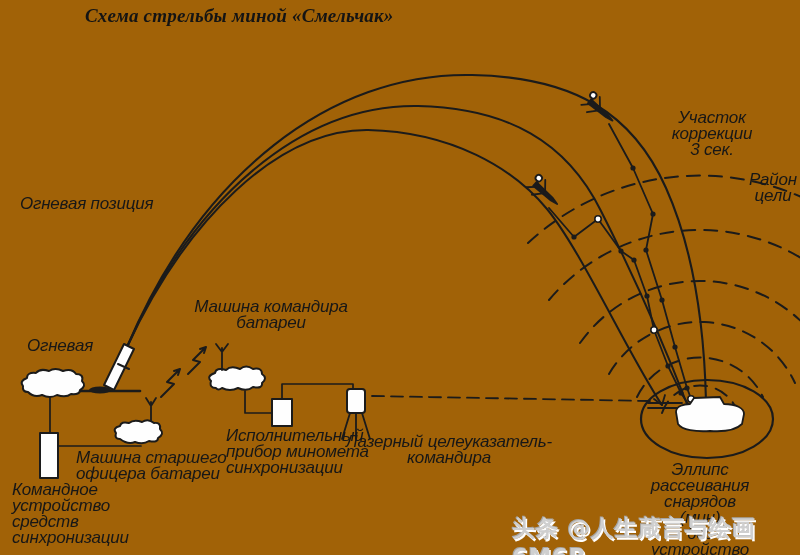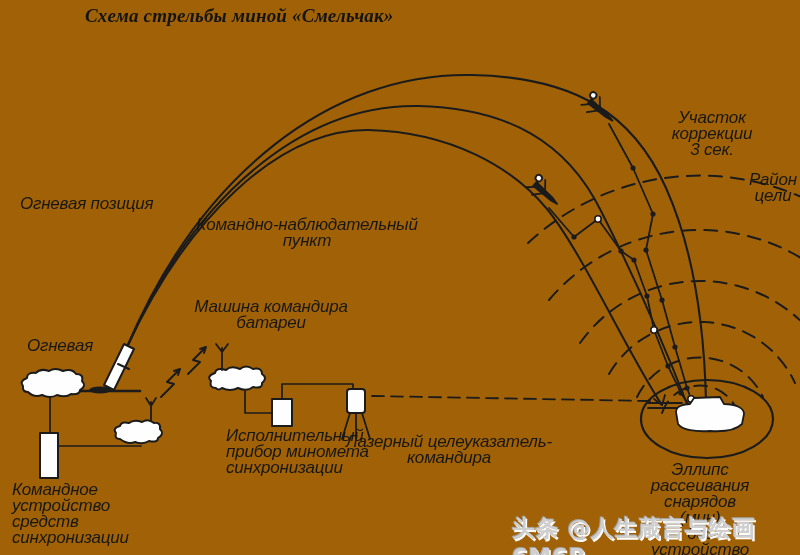--- a/index.html
+++ b/index.html
@@ -133,25 +133,25 @@
         <rect x="347" y="389" width="18" height="24" rx="3" fill="#fefefe"></rect>
         <path d="M350,413 L342,439 M356,413 L356,438 M362,413 L370,439" stroke-width="1.8"></path>
       </g>
     </g>
   </svg>
 
   <div class="title"><span>Схема стрельбы миной «Смельчак»</span><br>
     </div>
 
   <div class="lbl" style="left:20px;top:196px;">Огневая позиция</div>
-  <div class="lbl ctr" style="left:307px;top:217px;">Командно-наблюдательный
-пункт</div>
   <div class="lbl ctr" style="left:271px;top:299px;">Машина командира
 батареи</div>
   <div class="lbl" style="left:27px;top:338px;">Огневая</div>
+  <div class="lbl" style="left:76px;top:450px;">Машина старшего
+офицера батареи</div>
   <div class="lbl" style="left:12px;top:482px;">Командное
 устройство
 средств
 синхронизации</div>
   <div class="lbl" style="left:226px;top:428px;">Исполнительный
 прибор миномета
 синхронизации</div>
   <div class="lbl ctr" style="left:449px;top:434px;">Лазерный целеуказатель-
 командира</div>
   <div class="lbl ctr" style="left:712px;top:110px;">Участок коррекции

